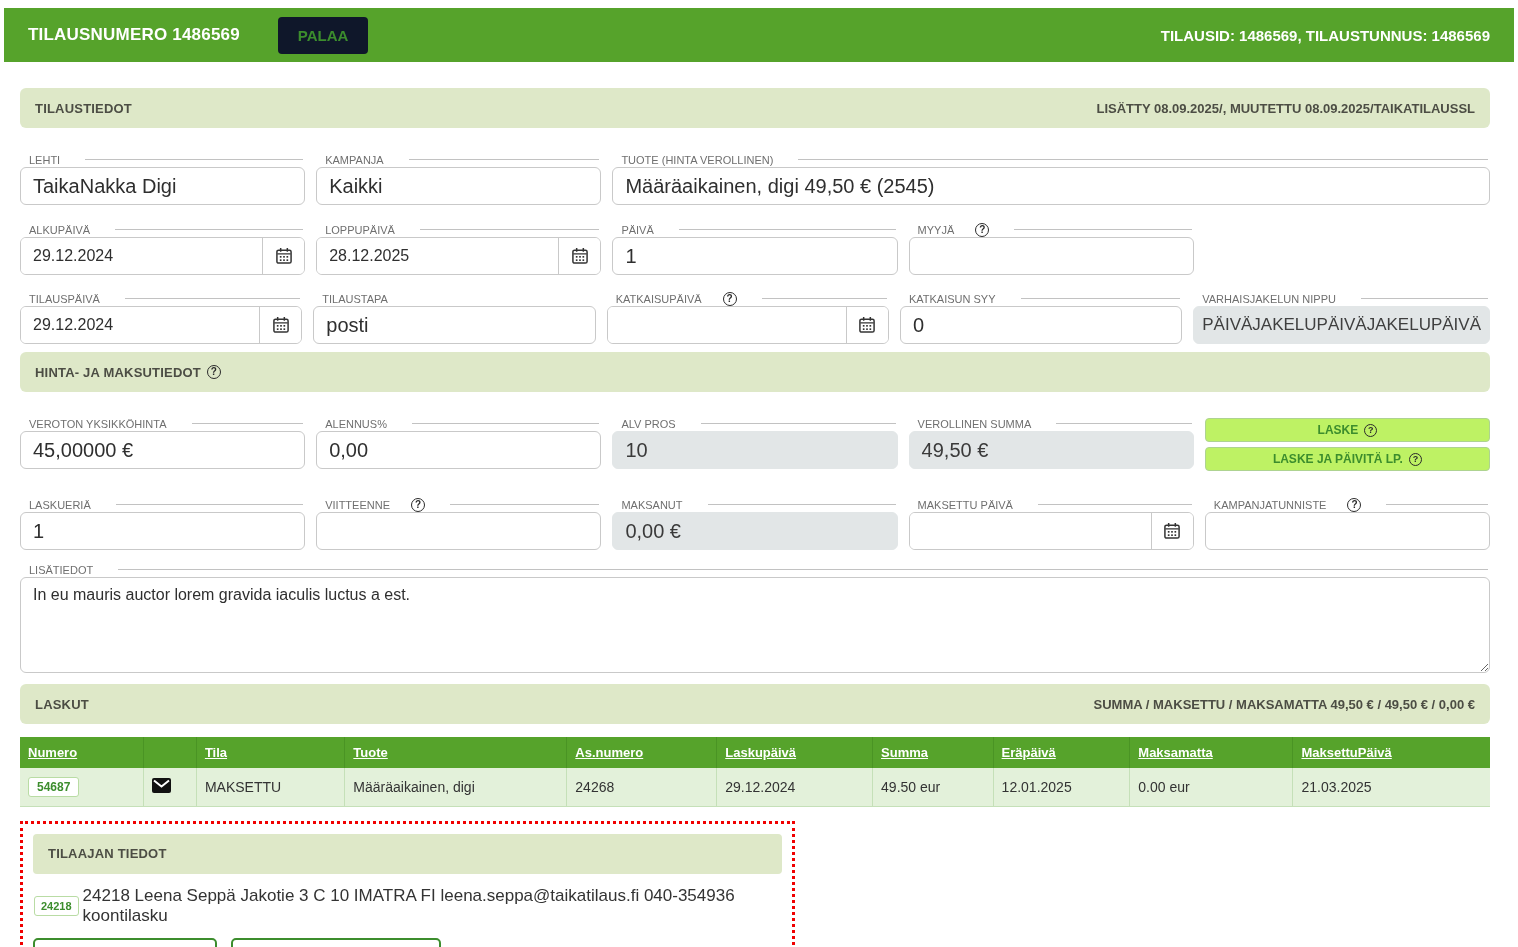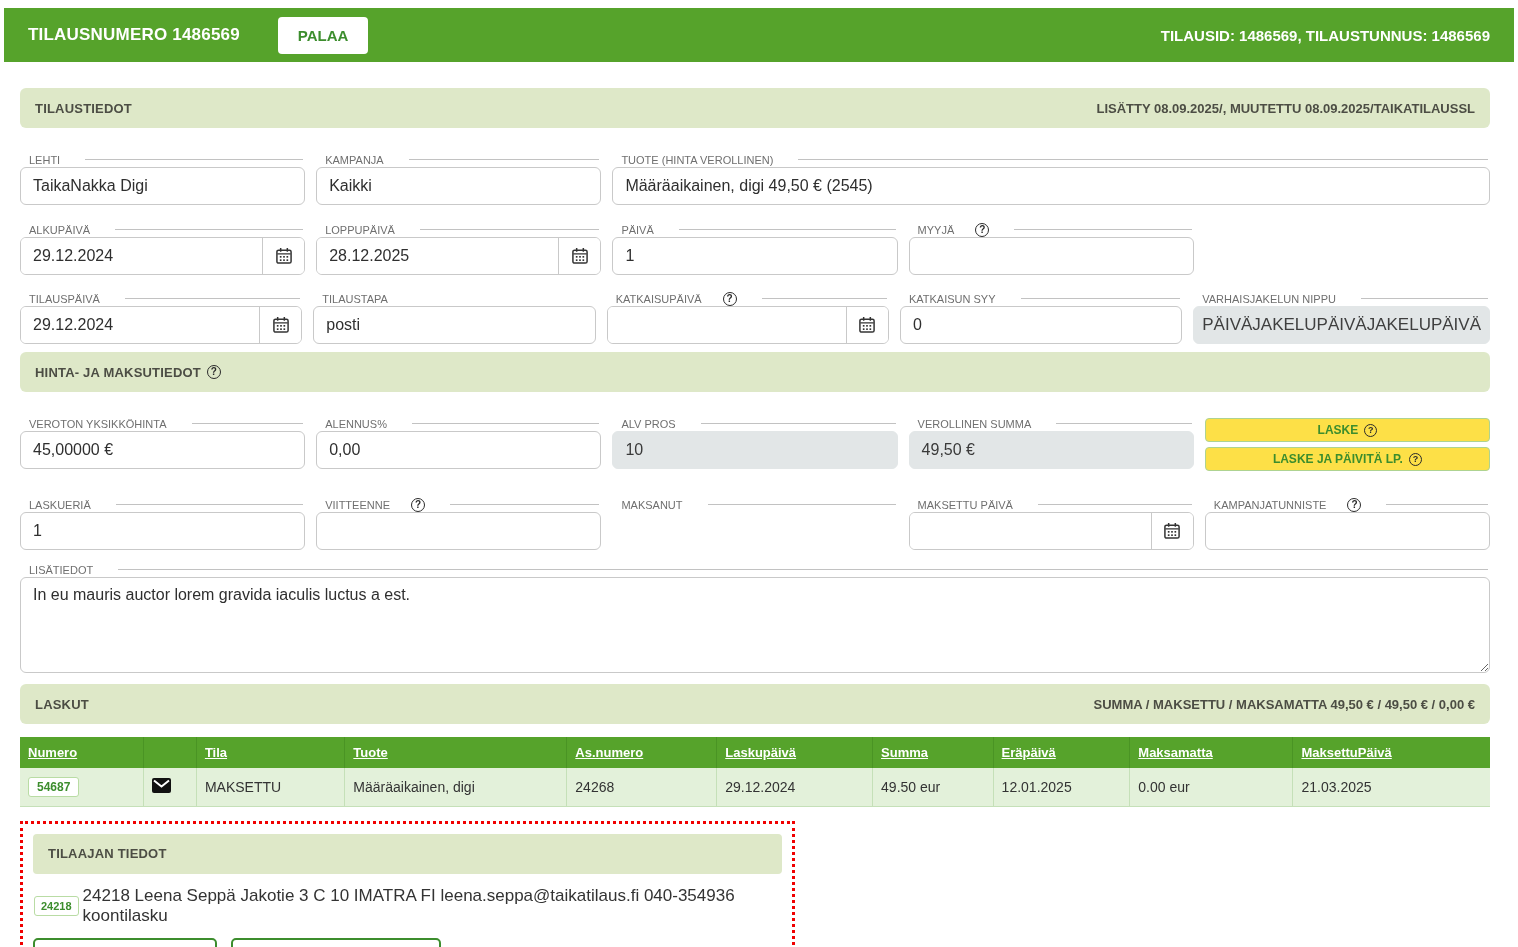--- a/index.html
+++ b/index.html
@@ -4,21 +4,21 @@
 <style>
   * { margin:0; padding:0; box-sizing:border-box; }
   html,body { width:1518px; height:947px; overflow:hidden; background:#fff;
     font-family:"Liberation Sans", sans-serif; }
   body { padding-top:8px; }
 
   
   .topbar { margin:0 4px; height:54px; background:#56a32b; display:flex;
     align-items:center; padding:0 24px; }
   .topbar-title { color:#fff; font-size:17px; font-weight:bold; letter-spacing:.2px; }
-  .btn-palaa { margin-left:38px; background:#ffffff; color:#3c8d2d; font-weight:bold;
+  .btn-palaa { margin-left:38px; background:#0f172a; color:#3c8d2d; font-weight:bold;
     font-size:15px; border:none; border-radius:4px; padding:10px 20px; cursor:pointer;
     font-family:inherit; }
   .topbar-right { margin-left:auto; color:#fff; font-size:15px; font-weight:bold; }
 
   
   .content { padding:0 28px 0 20px; }
   .section-bar { height:40px; background:#dee8c8; border-radius:6px; display:flex;
     align-items:center; padding:0 15px; }
   .section-bar .stitle { font-size:13px; font-weight:bold; color:#4c4d44;
     letter-spacing:.2px; display:flex; align-items:center; gap:6px; }
@@ -29,40 +29,40 @@
 
   .m26 { margin-top:26px; } .m24 { margin-top:24px; } .m17 { margin-top:17px; }
   .m16 { margin-top:16px; } .m8 { margin-top:8px; } .m12 { margin-top:12px; }
   .m7 { margin-top:7px; } .m13 { margin-top:13px; } .m14 { margin-top:14px; }
 
   
   .flabel { display:flex; align-items:center; height:15px; padding-left:9px;
     font-size:11px; color:#6f6f6f; gap:21px; white-space:nowrap; }
   .flabel .line { flex:1 1 auto; height:0; border-top:1px solid #c2c2c2; margin:0 2px 0 4px; }
   .fbox { width:100%; height:38px; border:1px solid #c9c9c9; border-radius:6px;
-    font-size:16px; color:#2f2f2f; padding:7px 12px; background:#fff; font-family:inherit;
+    font-size:20px; color:#2f2f2f; padding:7px 12px; background:#fff; font-family:inherit;
     outline:none; display:block; }
   .datebox { display:flex; border:1px solid #c9c9c9; border-radius:6px; height:38px;
     overflow:hidden; background:#fff; }
   .datebox input { flex:1; border:none; font-size:16px; color:#2f2f2f; padding:0 12px;
     outline:none; font-family:inherit; min-width:0; }
   .calbtn { width:42px; border:none; border-left:1px solid #c9c9c9; background:#fff;
     display:flex; align-items:center; justify-content:center; cursor:pointer; }
   .fbox.disabled { background:#e2e6e7; border-color:#e2e6e7; display:flex;
     align-items:center; color:#3a3a3a; }
   .fbox.bignippu { font-size:17px; color:#3f3f3f; white-space:nowrap; padding:0 8px; }
 
   .qicon { display:inline-flex; width:14px; height:14px; min-width:14px;
     border:1.5px solid #2b2b2b; border-radius:50%; align-items:center;
     justify-content:center; color:#2b2b2b; font-weight:bold; font-size:10px; cursor:pointer; }
   .qicon::after { content:"?"; line-height:1; }
 
   
   .laske-stack { display:flex; flex-direction:column; gap:5px; padding-top:2px; }
-  .btn-laske { height:24px; background:#fde047; border:1px solid #aed391; border-radius:4px;
+  .btn-laske { height:24px; background:#bef264; border:1px solid #aed391; border-radius:4px;
     color:#3c8d2d; font-weight:bold; font-size:12px; display:flex; align-items:center;
     justify-content:center; gap:6px; cursor:pointer; font-family:inherit; }
   .btn-laske .qicon { width:13px; height:13px; min-width:13px; font-size:9px; }
 
   
   .bigtext { width:100%; height:96px; border:1px solid #c9c9c9; border-radius:6px;
     font-size:16px; color:#2f2f2f; padding:8px 12px; font-family:inherit; resize:both;
     outline:none; }
 
   
@@ -329,20 +329,21 @@
           <span class="qicon"></span>
           <i class="line"></i>
         </div>
       <input class="fbox" value="" style="">
     </div>
     <div class="field">
       <div class="flabel">
           <span>MAKSANUT</span>
           <i class="line"></i>
         </div>
+      <div class="fbox disabled">0,00 €</div>
     </div>
     <div class="field">
       <div class="flabel">
           <span>MAKSETTU PÄIVÄ</span>
           <i class="line"></i>
         </div>
       <div class="datebox">
         <input value="" style="">
         <button class="calbtn">
             <svg width="20" height="20" viewBox="0 0 24 24">

